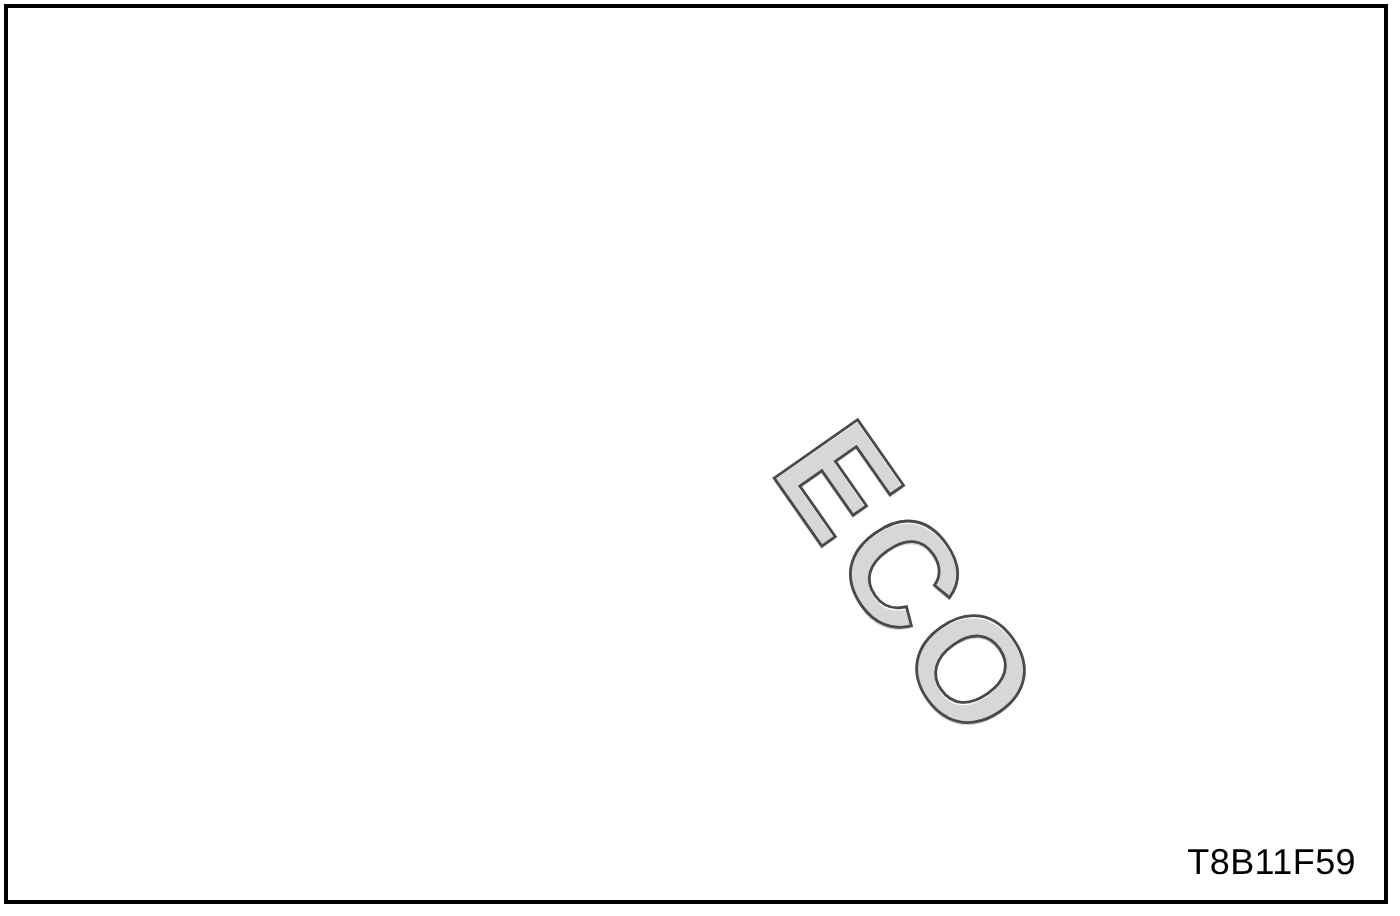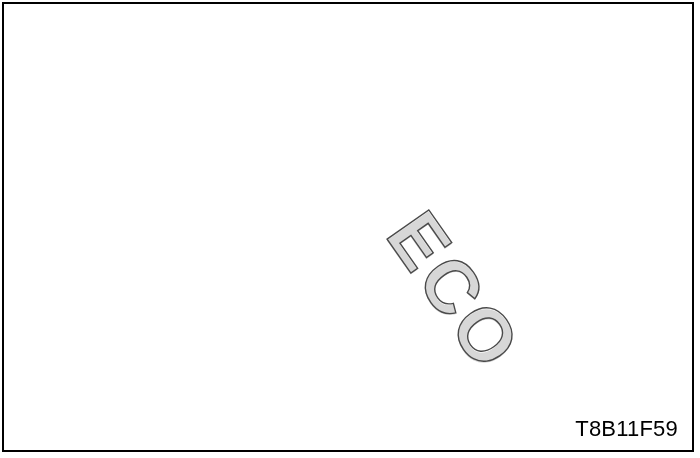--- a/index.html
+++ b/index.html
@@ -34,21 +34,21 @@
     top: 0;
     width: 700px;
     height: 458px;
     display: block;
   }
   #figure-id-label {
     position: absolute;
     right: 22px;
     bottom: 18px;
     font-family: "Liberation Sans", sans-serif;
-    font-size: 22px;
+    font-size: 18px;
     letter-spacing: 0.2px;
     color: #000000;
     line-height: 1;
     white-space: nowrap;
   }
   .eco-wrap {
     position: absolute;
     left: 440px;
     top: 196px;
     transform: rotate(55deg);

